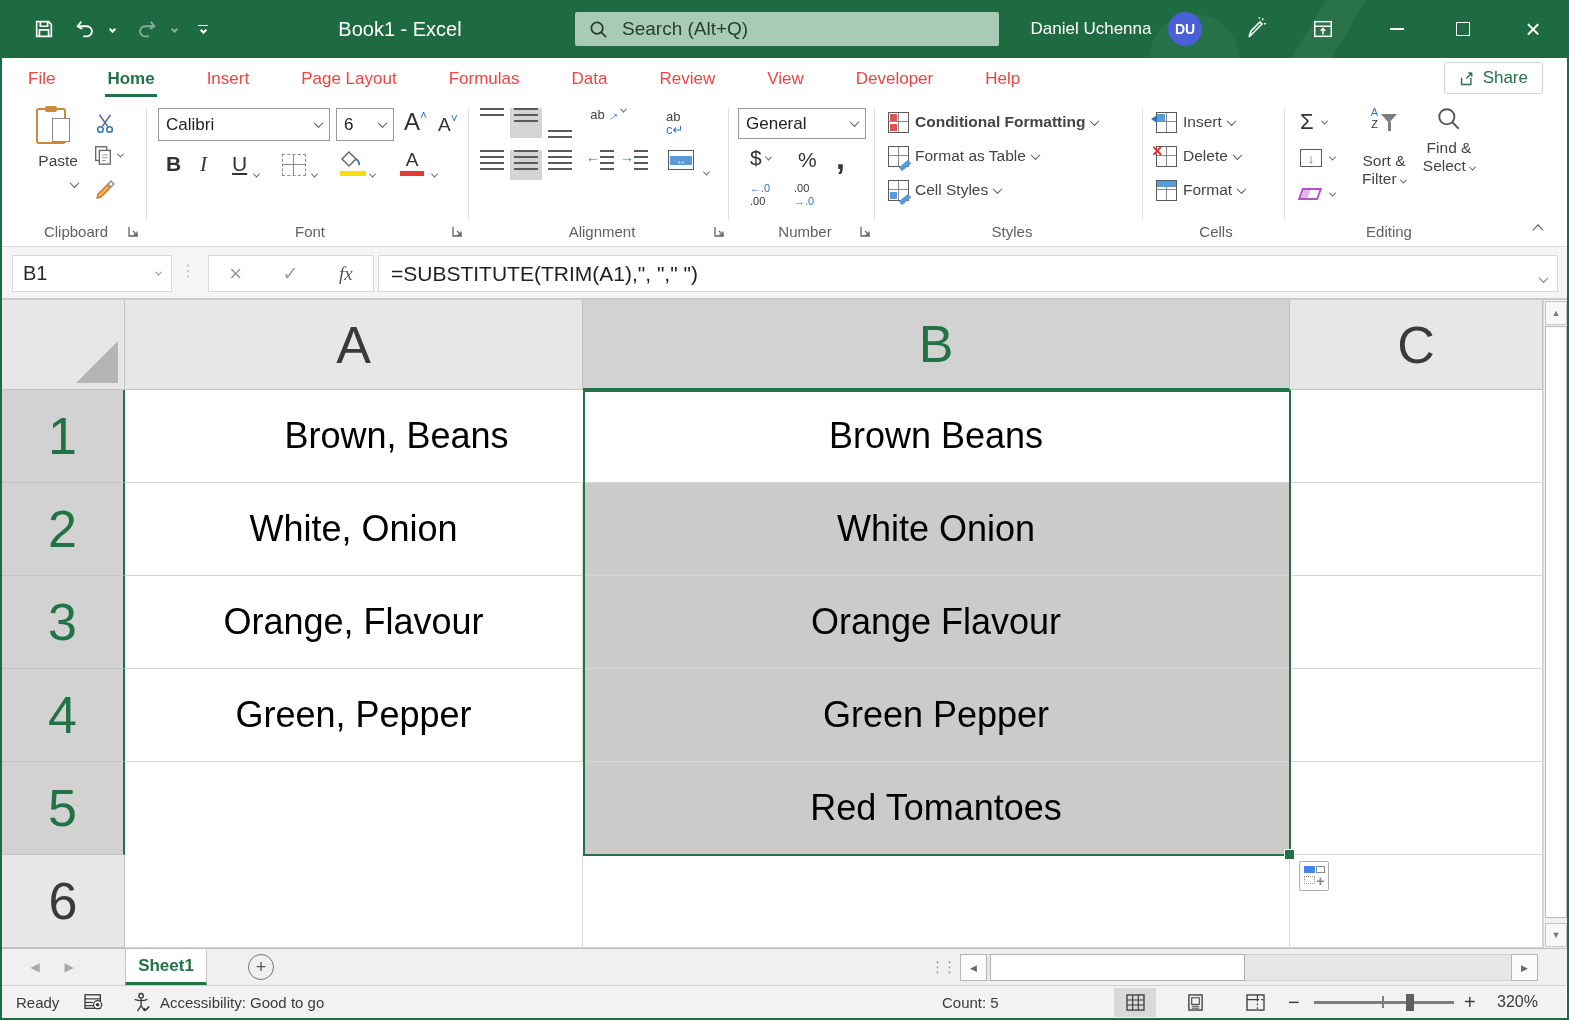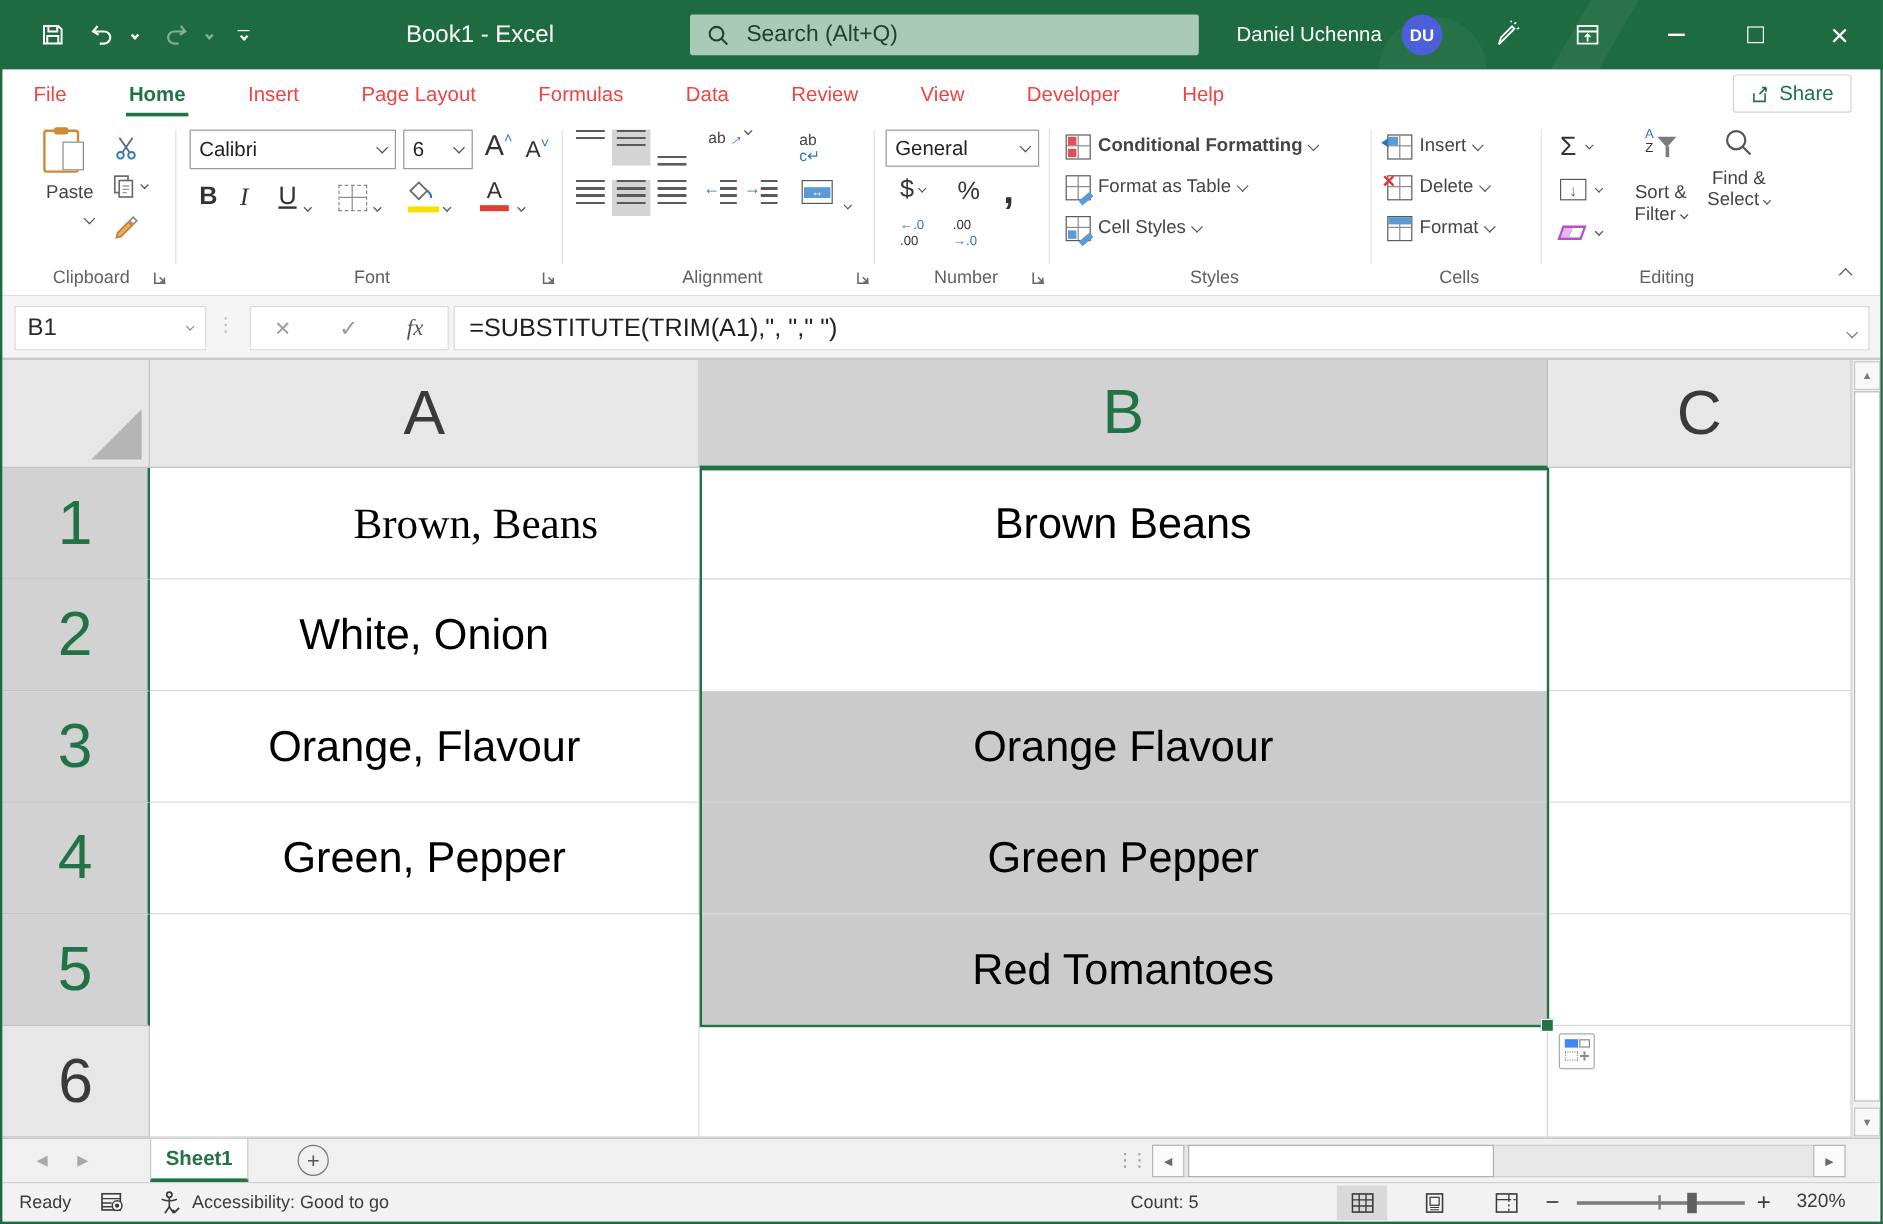--- a/index.html
+++ b/index.html
@@ -497,26 +497,27 @@
 <div id="grid">
 
   <div class="hdr" style="left:0;top:0;width:123px;height:90px;">
       <div id="corner-tri"></div>
     </div>
   <div class="hdr" style="left:123px;top:0;width:458px;height:90px;">A</div>
   <div class="hdr sel" style="left:581px;top:0;width:707px;height:90px;border-bottom:2px solid #217346;">B</div>
   <div class="hdr" style="left:1288px;top:0;width:253px;height:90px;">C</div>
 
   <div class="cell rowh sel" style="left:0;top:90px;width:123px;height:93px;">1</div>
-  <div class="cell" style="left:123px;top:90px;width:544px;height:93px;font-family:Liberation Serif, serif;">Brown, Beans</div>
+  <div class="cell" style="left:123px;top:90px;width:544px;height:93px;">Brown, Beans</div>
   <div class="cell" style="left:581px;top:90px;width:707px;height:93px;">Brown Beans</div>
   <div class="cell" style="left:1288px;top:90px;width:253px;height:93px;"></div>
 
   <div class="cell rowh sel" style="left:0;top:183px;width:123px;height:93px;">2</div>
   <div class="cell" style="left:123px;top:183px;width:458px;height:93px;">White, Onion</div>
+  <div class="cell shaded" style="left:581px;top:183px;width:707px;height:93px;">White Onion</div>
   <div class="cell" style="left:1288px;top:183px;width:253px;height:93px;"></div>
 
   <div class="cell rowh sel" style="left:0;top:276px;width:123px;height:93px;">3</div>
   <div class="cell" style="left:123px;top:276px;width:458px;height:93px;">Orange, Flavour</div>
   <div class="cell shaded" style="left:581px;top:276px;width:707px;height:93px;">Orange Flavour</div>
   <div class="cell" style="left:1288px;top:276px;width:253px;height:93px;"></div>
 
   <div class="cell rowh sel" style="left:0;top:369px;width:123px;height:93px;">4</div>
   <div class="cell" style="left:123px;top:369px;width:458px;height:93px;">Green, Pepper</div>
   <div class="cell shaded" style="left:581px;top:369px;width:707px;height:93px;">Green Pepper</div>

